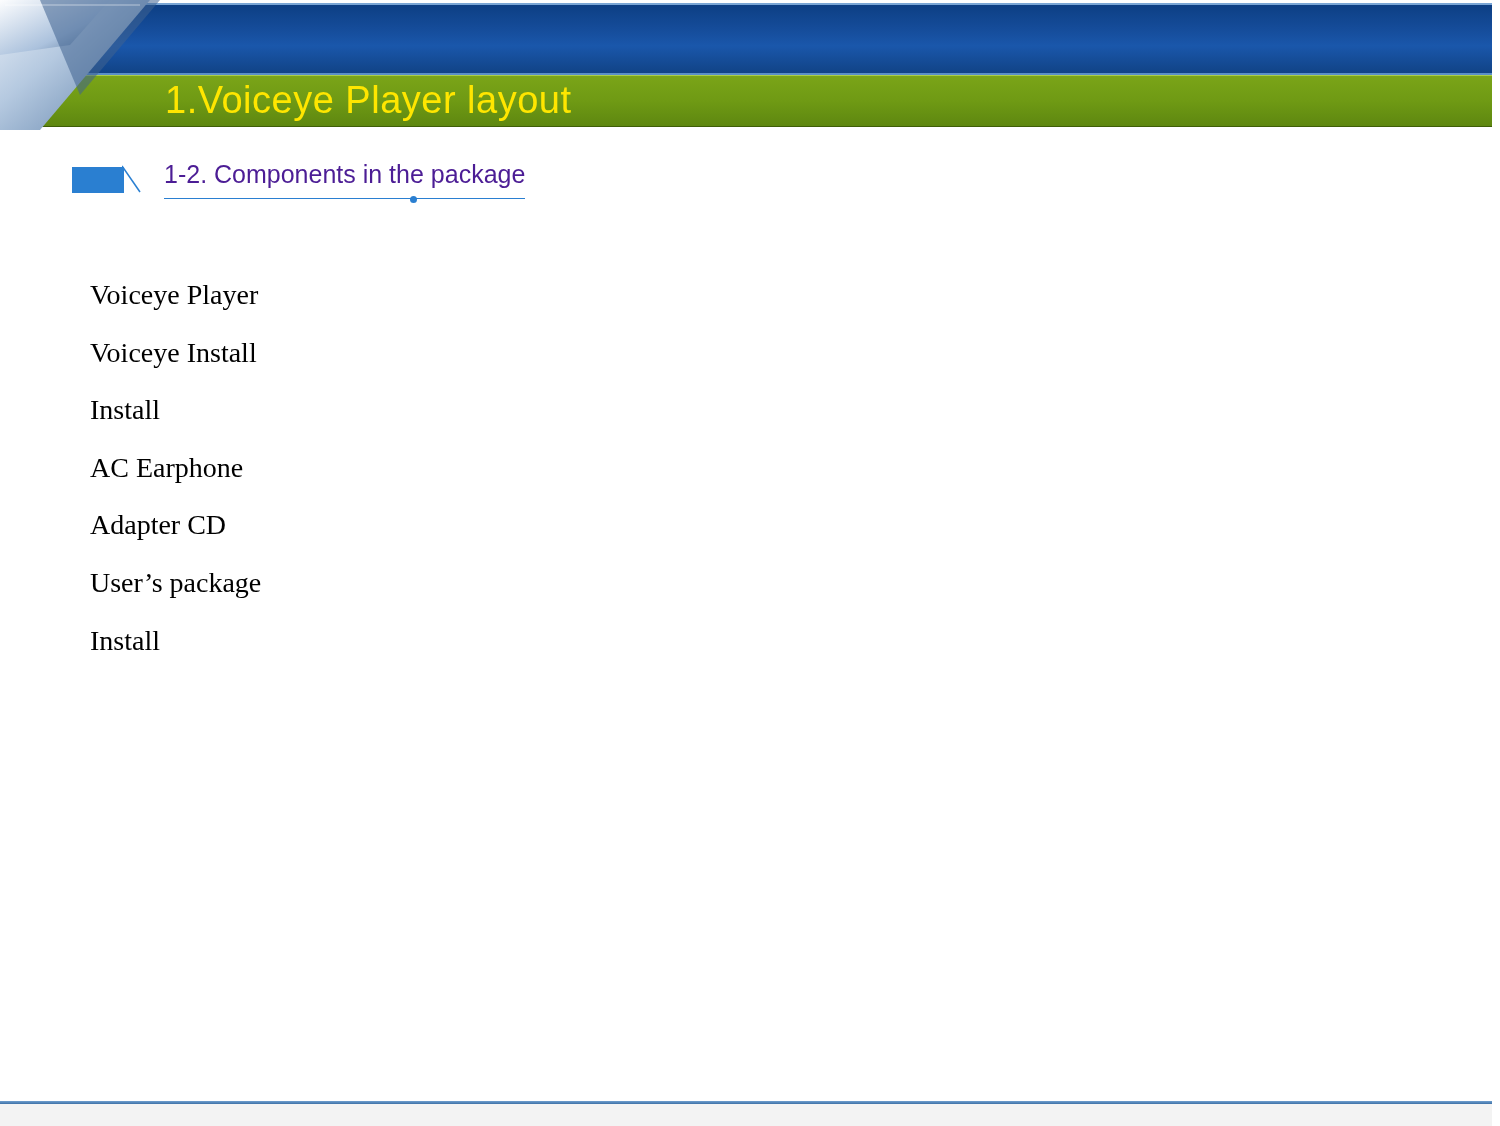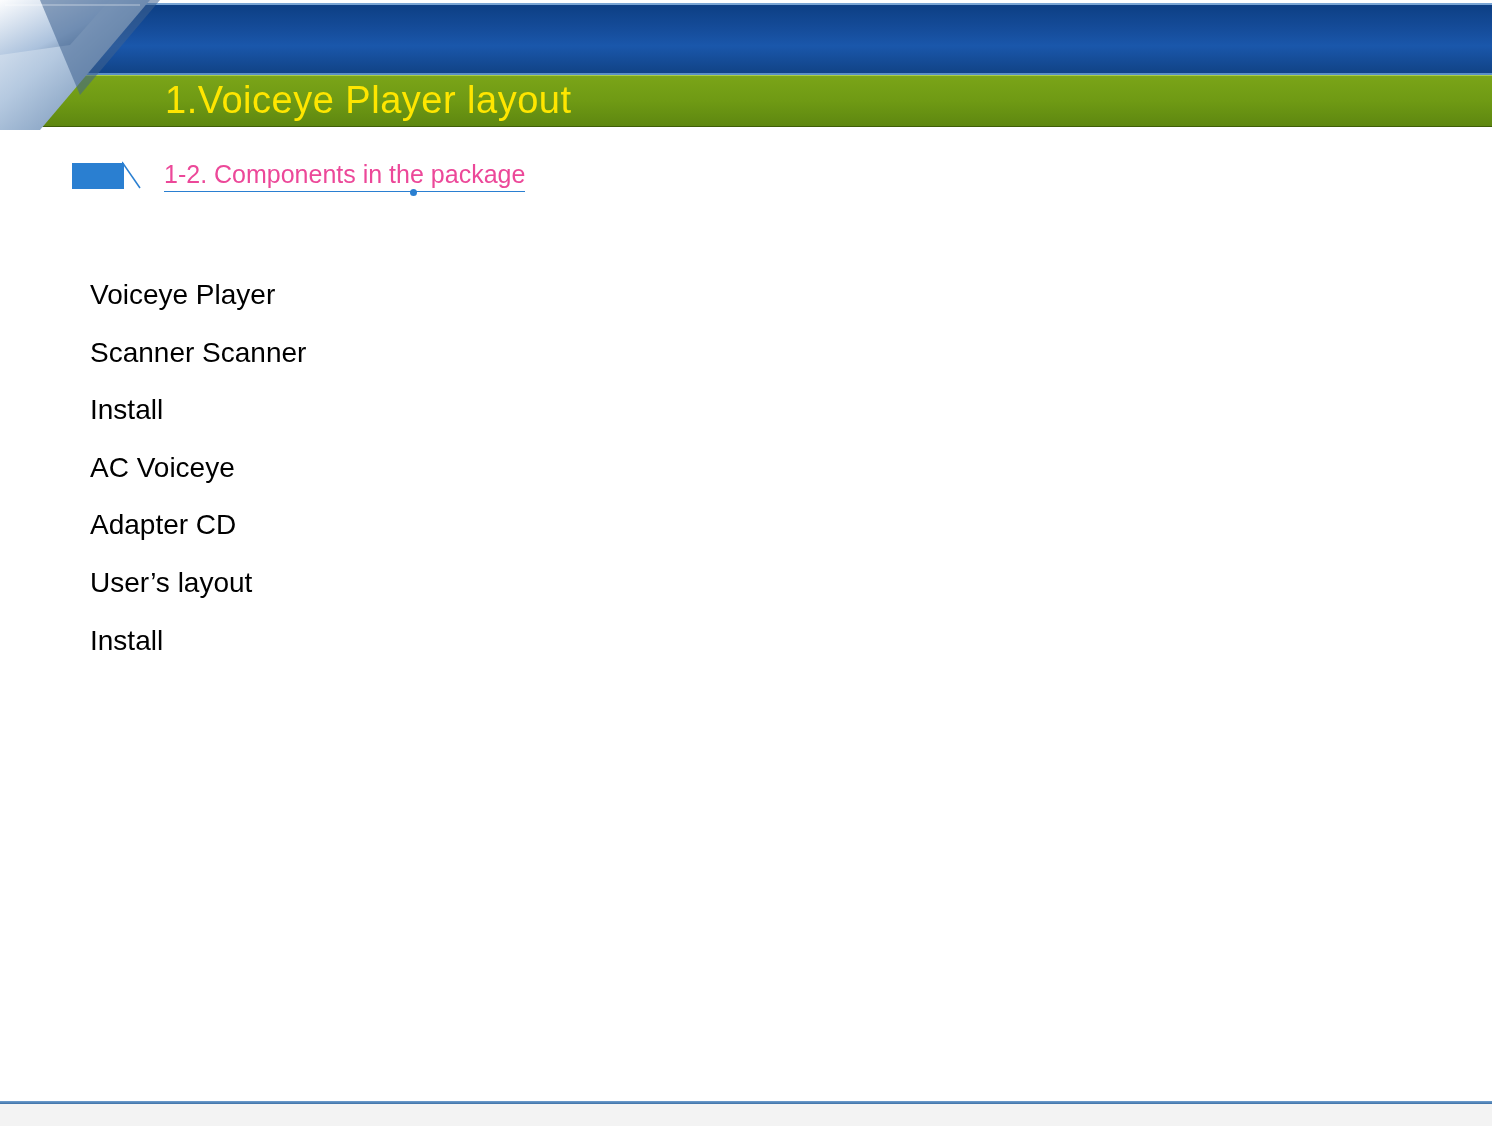--- a/index.html
+++ b/index.html
@@ -92,23 +92,23 @@
     position: relative;
   }
 
   .subtitle-pointer {
     
     margin-left: -2px;
   }
 
   .subtitle-text {
     font-size: 25px;
-    color: #ec4899;
+    color: #4c1d95;
     border-bottom: 1.5px solid #2a7fd1;
-    padding-bottom: 2px;
+    padding-bottom: 9px;
     margin-left: 18px;
     position: relative;
   }
 
   .subtitle-dot {
     position: absolute;
     right: 108px;
     bottom: -5px;
     width: 7px;
     height: 7px;
@@ -121,20 +121,21 @@
     position: absolute;
     top: 278px;
     left: 90px;
   }
 
   .component-item {
     font-size: 28px;
     color: #000;
     margin-bottom: 24px;
     line-height: 1.2;
+    font-family: Liberation Serif, serif;
   }
 
   
   .bottom-line {
     position: absolute;
     left: 0;
     right: 0;
     bottom: 22px;
     height: 3px;
     background: linear-gradient(to bottom, #6f9fcf 0%, #3d70a6 100%);
@@ -188,23 +189,23 @@
       <line x1="0" y1="2" x2="18" y2="28" stroke="#2a7fd1" stroke-width="1.5"></line>
     </svg>
     <div class="subtitle-text">
       <span>1-2. Components in the package</span>
       <span class="subtitle-dot"></span>
     </div>
   </div>
 
   <div class="component-list">
     <div class="component-item">Voiceye Player</div>
-    <div class="component-item">Scanner Scanner</div>
+    <div class="component-item">Voiceye Install</div>
     <div class="component-item">Install</div>
-    <div class="component-item">AC Voiceye</div>
+    <div class="component-item">AC Earphone</div>
     <div class="component-item">Adapter CD</div>
-    <div class="component-item">User’s layout</div>
+    <div class="component-item">User’s package</div>
     <div class="component-item">Install</div>
   </div>
 
   <div class="bottom-line"></div>
   <div class="bottom-shadow"></div>
 </div>
 
 </body></html>

